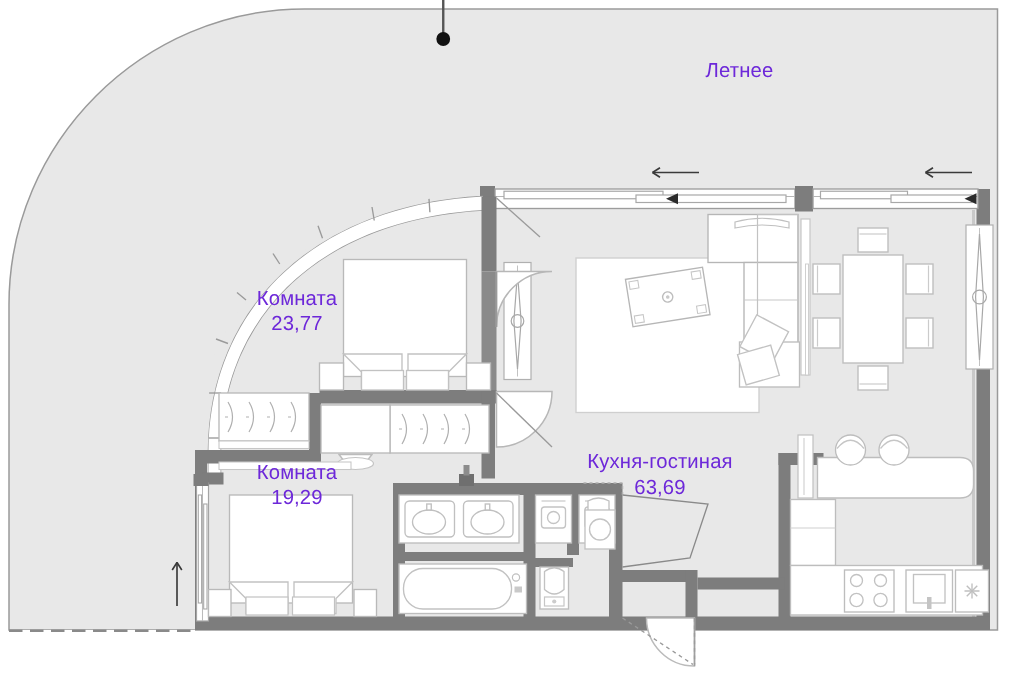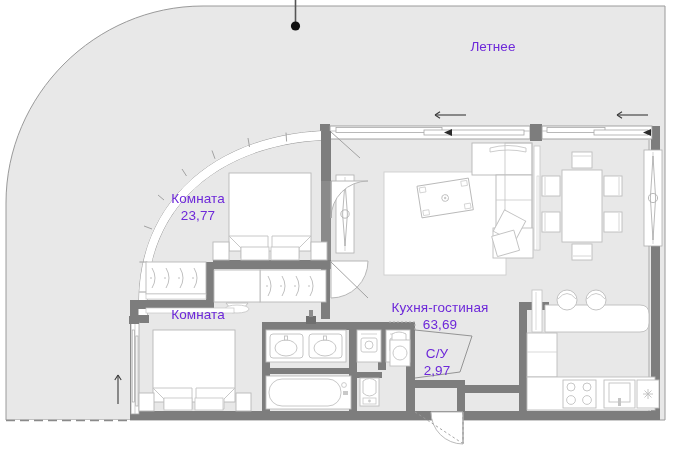--- a/index.html
+++ b/index.html
@@ -441,25 +441,22 @@
       <span class="nm">Летнее</span>
     </div>
 
     <div class="lbl" id="lbl-room1">
       <span class="nm">Комната</span>
       <span class="ar">23,77</span>
     </div>
 
     <div class="lbl" id="lbl-room2">
       <span class="nm">Комната</span>
+      <span class="ar">19,29</span>
     </div>
 
     <div class="lbl" id="lbl-kitchen">
       <span class="nm">Кухня-гостиная</span>
       <span class="ar">63,69</span>
     </div>
 
-    <div class="lbl" id="lbl-wc">
-      <span class="nm">С/У</span>
-      <span class="ar">2,97</span>
-    </div>
 
 </div>
 
 </body></html>

